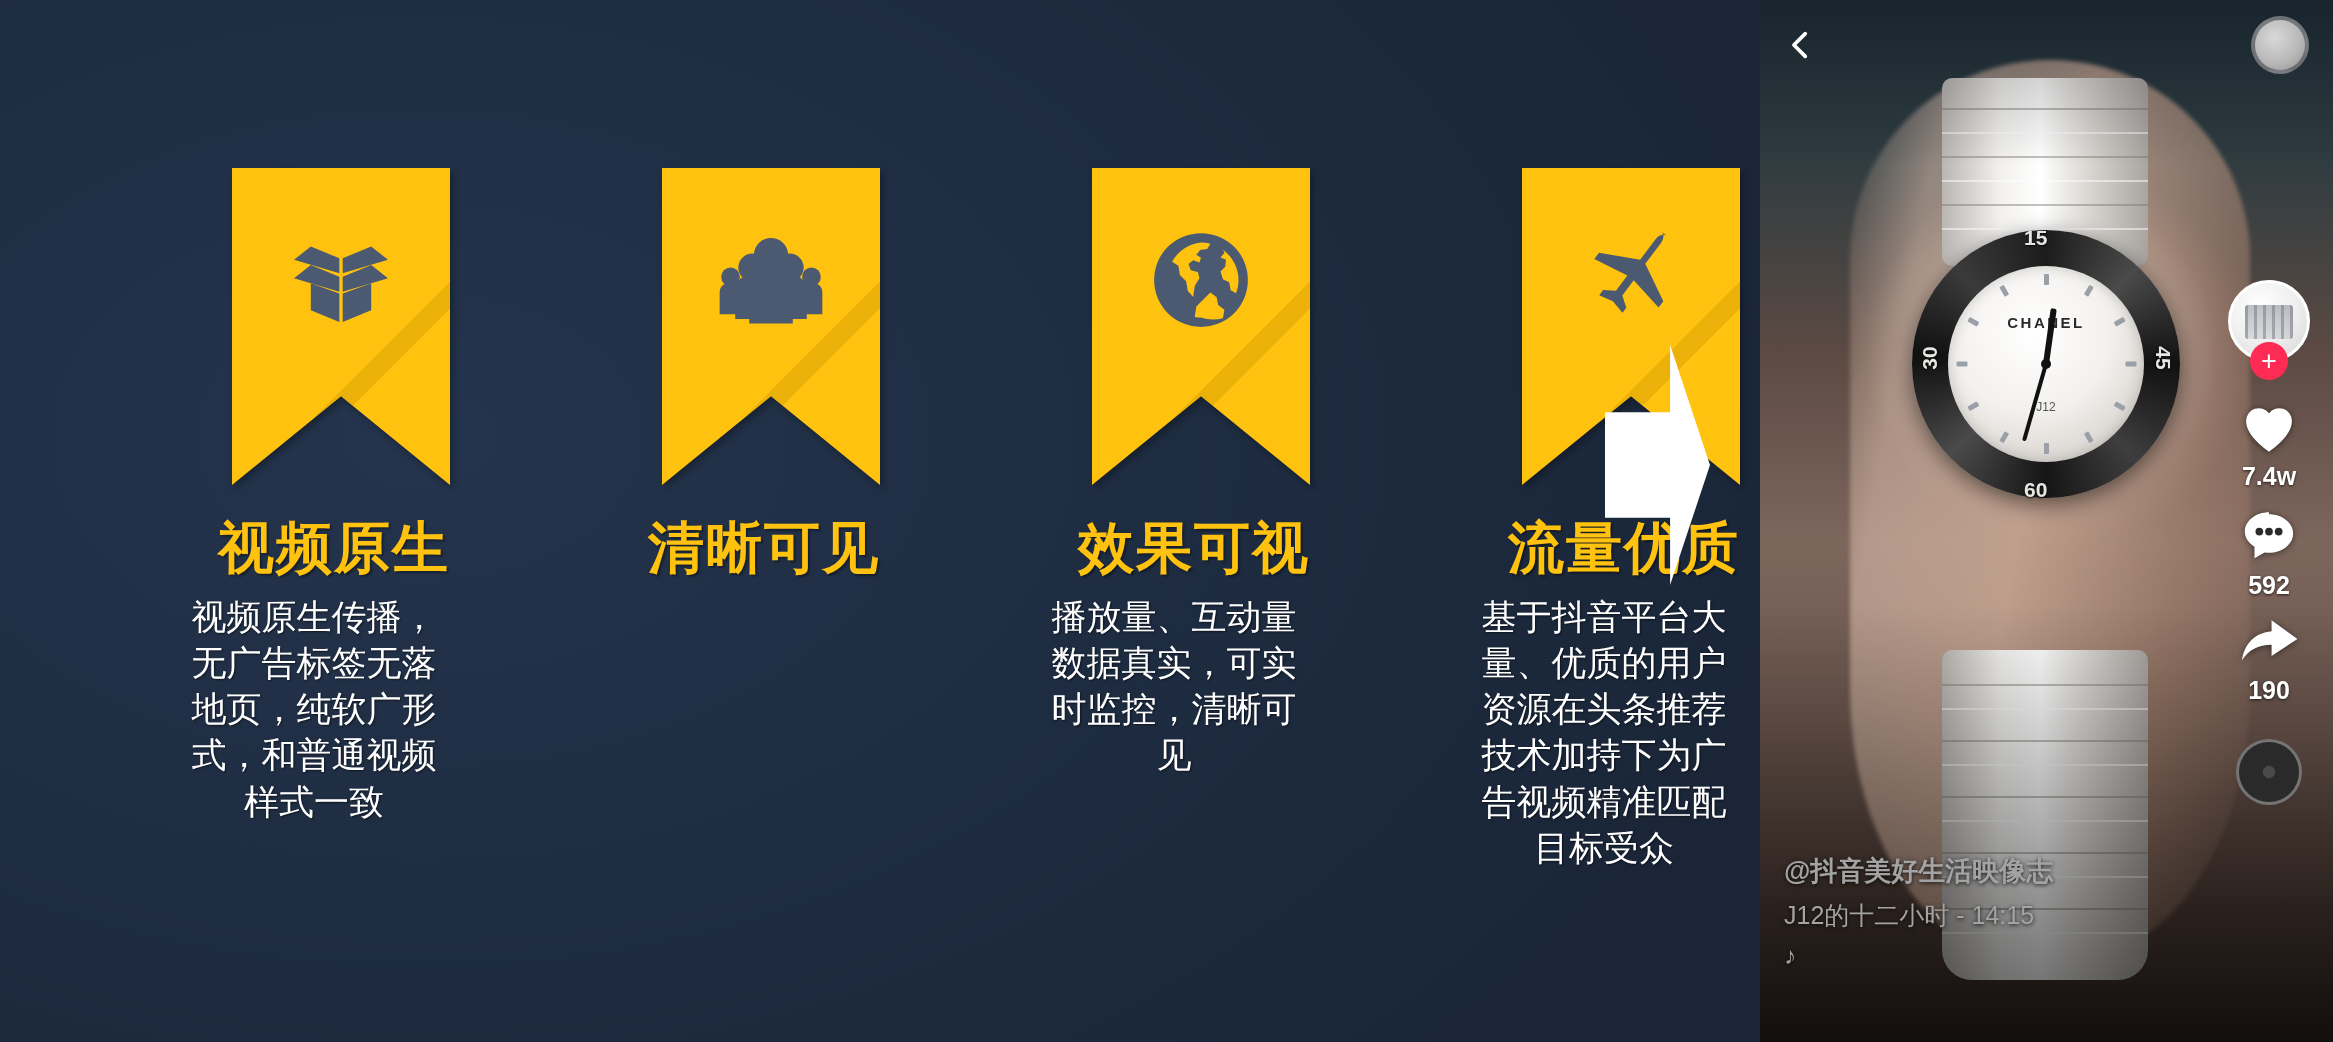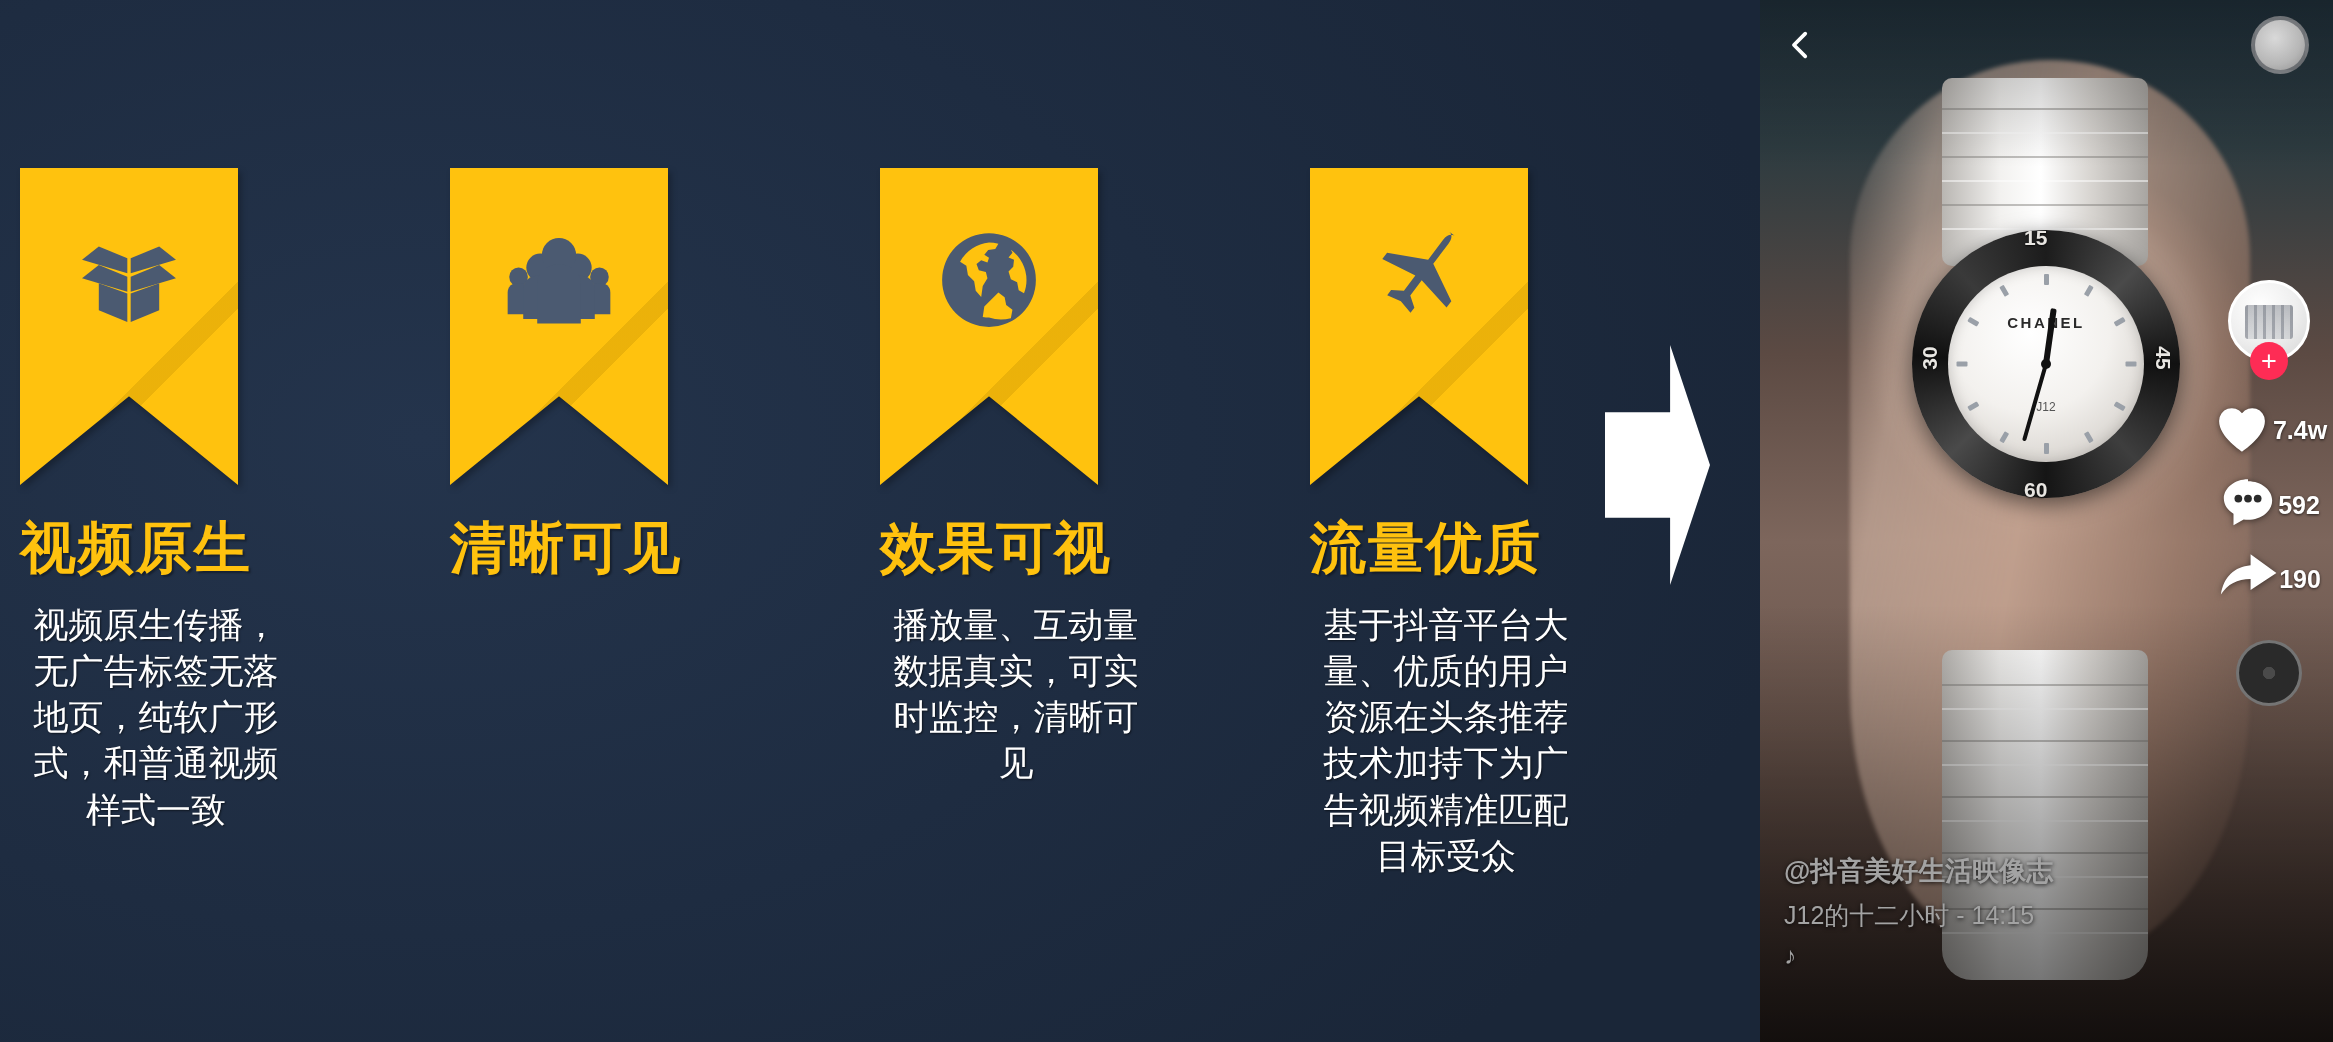--- a/index.html
+++ b/index.html
@@ -21,21 +21,21 @@
     position:absolute;
     left:0; top:0;
     width:1760px; height:1042px;
     display:flex;
     padding:0 20px;
   }
   .col {
     flex:1 1 0;
     display:flex;
     flex-direction:column;
-    align-items:flex-start;
+    align-items:flex-end;
     padding-top:168px;
   }
 
   
   .ribbon {
     position:relative;
     width:218px; height:317px;
     flex:0 0 auto;
     filter:drop-shadow(3px 4px 3px rgba(0,0,0,.28));
   }
@@ -64,21 +64,21 @@
     margin-top:34px;
     font-size:56px;
     font-weight:700;
     color:#ffc20e;
     letter-spacing:2px;
     line-height:1.05;
     text-shadow:2px 2px 2px rgba(0,0,0,.35);
     white-space:nowrap;
   }
   .col-desc {
-    margin-top:24px;
+    margin-top:16px;
     width:272px;
     font-size:35px;
     line-height:1.32;
     color:#ffffff;
     text-align:center;
     text-shadow:1px 1px 2px rgba(0,0,0,.55);
   }
 
   
   .arrow {
@@ -225,21 +225,21 @@
       linear-gradient(180deg, rgba(110,115,125,.45), rgba(150,155,162,.25));
     border-radius:3px;
   }
   .follow-plus {
     position:absolute; left:50%; bottom:0; transform:translateX(-50%);
     width:38px; height:38px; border-radius:50%;
     background:#fe2c55;
     display:flex; align-items:center; justify-content:center;
     color:#fff; font-size:27px; line-height:1; font-weight:400;
   }
-  .rail-item { display:flex; flex-direction:row; align-items:center; margin-bottom:14px;text-align:right; }
+  .rail-item { display:flex; flex-direction:column; align-items:center; margin-bottom:14px;text-align:right; }
   .rail-item svg { filter:drop-shadow(0 1px 3px rgba(0,0,0,.5)); }
   .rail-count {
     margin-top:4px;
     color:#ffffff; font-size:25px; font-weight:700;
     text-shadow:0 1px 3px rgba(0,0,0,.7);
   }
   .music-disc {
     width:66px; height:66px; border-radius:50%;
     background:radial-gradient(circle at 50% 50%, #4a4a4a 0 14%, #2a2a2a 15% 100%);
     border:3px solid rgba(255,255,255,.35);

